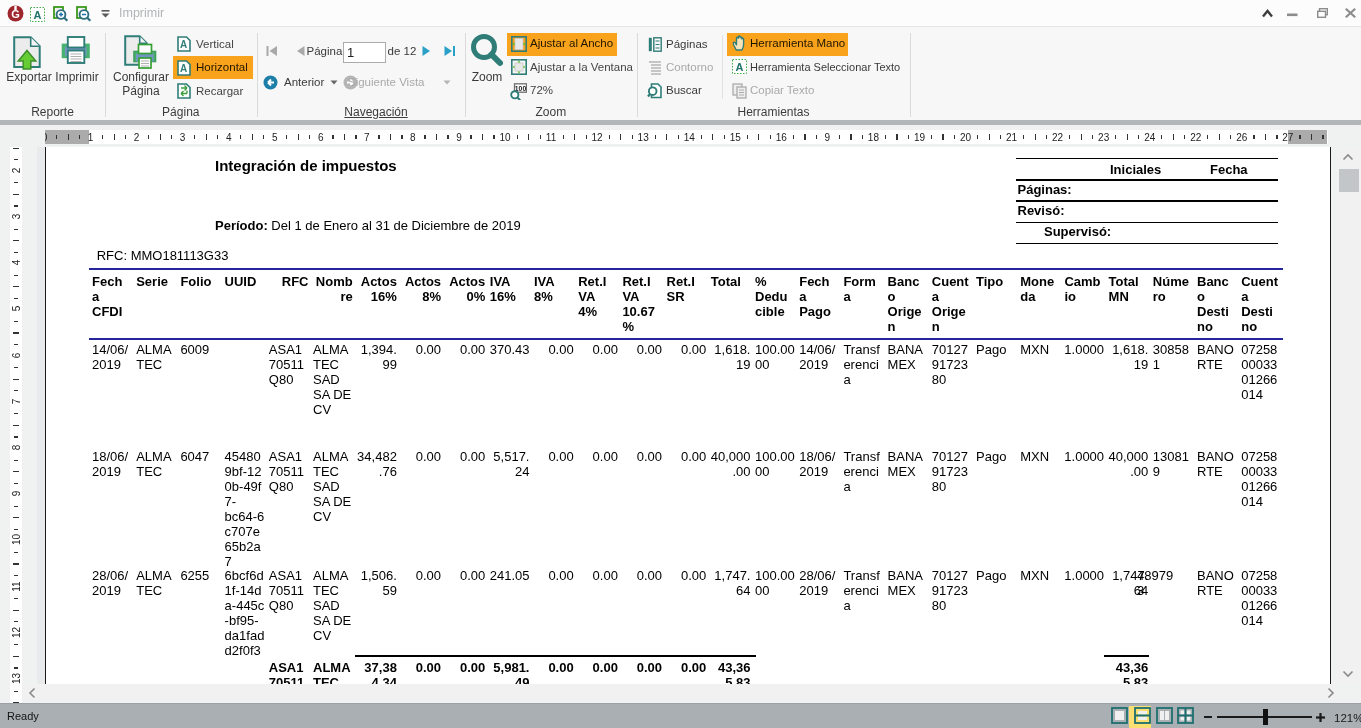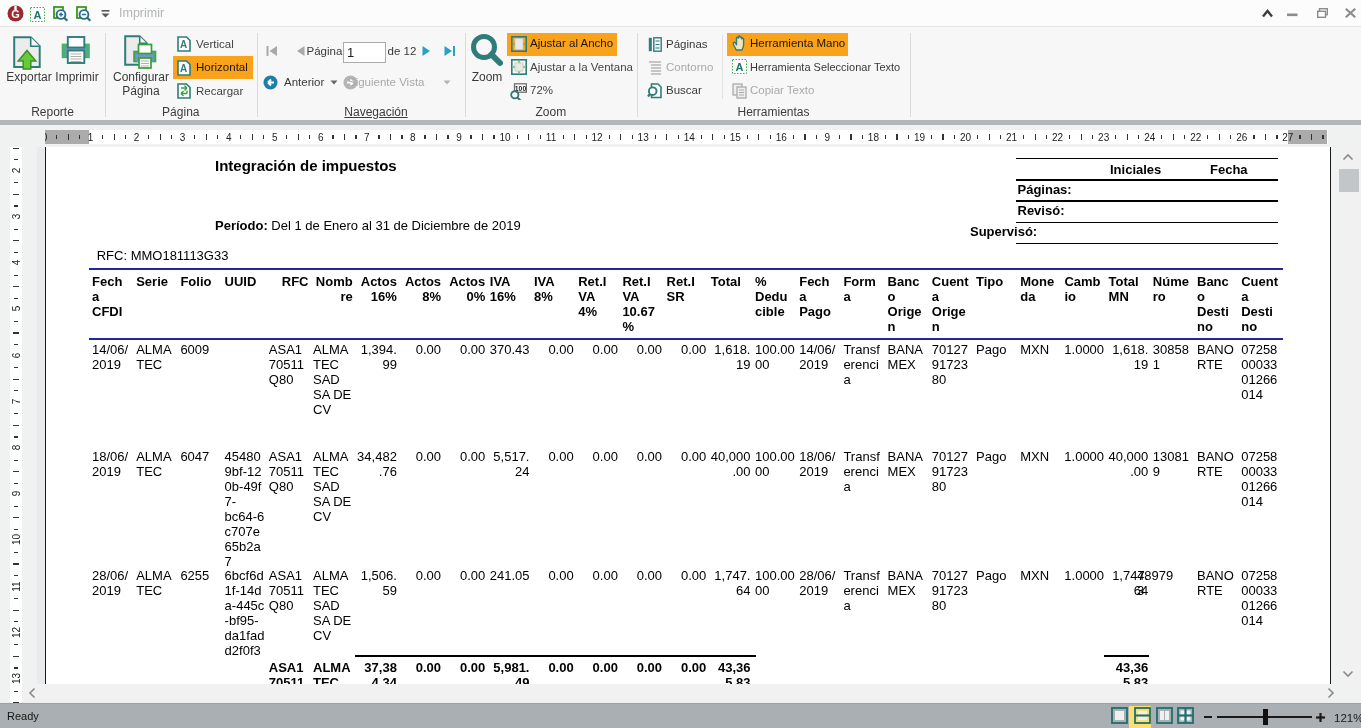--- a/index.html
+++ b/index.html
@@ -391,21 +391,21 @@
       <div class="c" style="left:96.7px;top:247.5px;">RFC: MMO181113G33</div>
       <div class="kline" style="left:1016px;top:157.5px;width:262px;height:1.7px;"></div>
       <div class="kline" style="left:1016px;top:179px;width:262px;height:1.7px;"></div>
       <div class="kline" style="left:1016px;top:200px;width:262px;height:1.7px;"></div>
       <div class="kline" style="left:1016px;top:221.5px;width:262px;height:1.7px;"></div>
       <div class="kline" style="left:1016px;top:242.5px;width:262px;height:1.7px;"></div>
       <div class="c b" style="left:1110px;top:162.3px;">Iniciales</div>
       <div class="c b" style="left:1210px;top:162.3px;">Fecha</div>
       <div class="c b" style="left:1017.5px;top:182px;">Páginas:</div>
       <div class="c b" style="left:1017.5px;top:203px;">Revisó:</div>
-      <div class="c b" style="left:970px;top:224px;text-align:center;">Supervisó:</div>
+      <div class="c b" style="left:1044px;top:224px;text-align:center;">Supervisó:</div>
       <div class="nline" style="left:89px;top:268px;width:1194px;"></div>
       <div class="nline" style="left:89px;top:337.5px;width:1194px;"></div>
       <div class="c b" style="left:92.0px;top:273.7px;">Fech<br>a<br>CFDI</div>
       <div class="c b" style="left:136.2px;top:273.7px;">Serie</div>
       <div class="c b" style="left:180.4px;top:273.7px;">Folio</div>
       <div class="c b" style="left:224.60000000000002px;top:273.7px;">UUID</div>
       <div class="cr b" style="left:266.3px;top:273.7px;width:42.2px;">RFC</div>
       <div class="cr b" style="left:310.5px;top:273.7px;width:42.2px;">Nomb<br>re</div>
       <div class="cr b" style="left:354.70000000000005px;top:273.7px;width:42.2px;">Actos<br>16%</div>
       <div class="cr b" style="left:398.90000000000003px;top:273.7px;width:42.2px;">Actos<br>8%</div>

